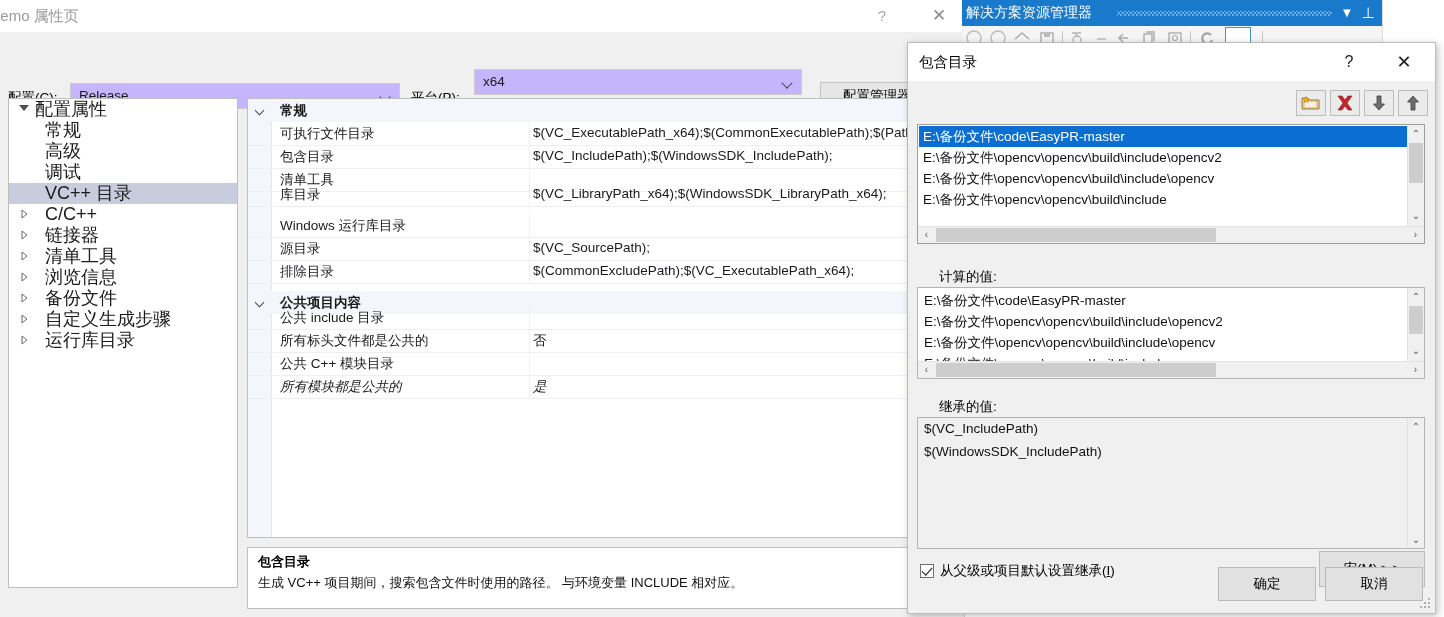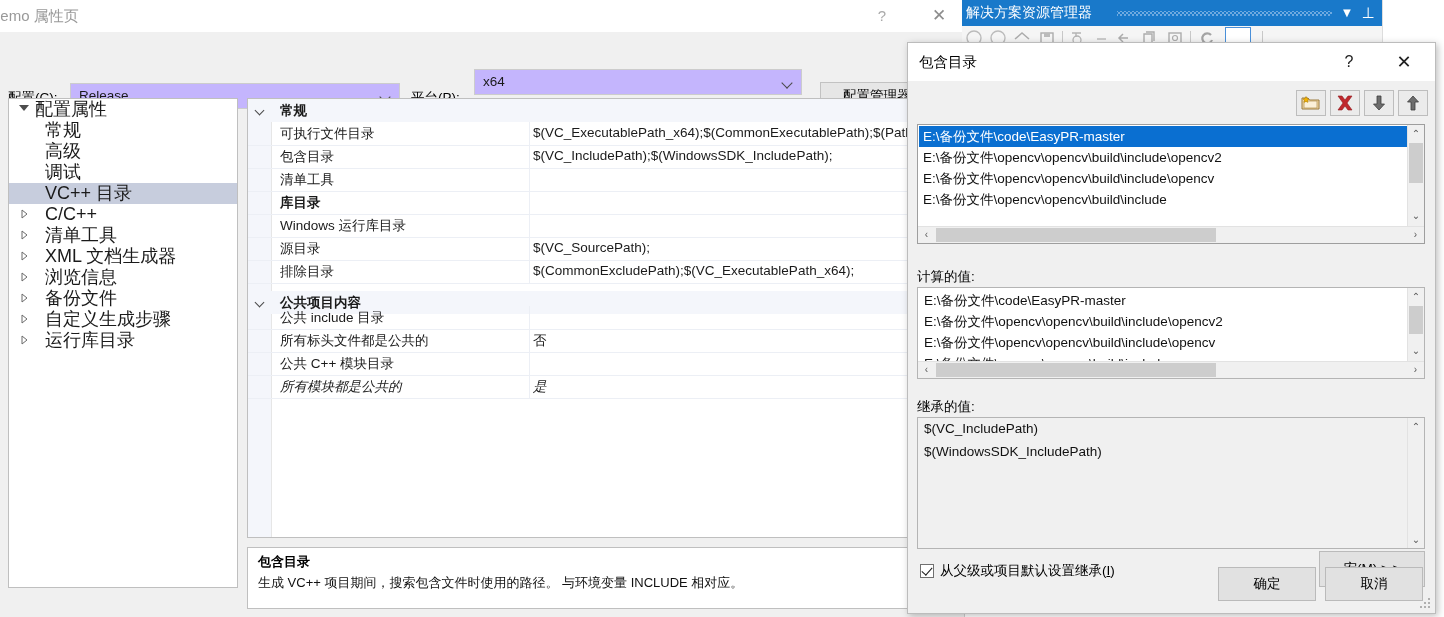--- a/index.html
+++ b/index.html
@@ -233,21 +233,21 @@
   .hscroll {
     position: absolute; left: 0; height: 17px; background: #f0f0f0;
     border-top: 1px solid #e2e2e2; box-sizing: border-box;
   }
   .hs-lt, .hs-rt {
     position: absolute; top: 0; width: 17px; height: 16px;
     text-align: center; line-height: 16px; font-size: 10px; color: #5a5a5a; cursor: default;
   }
   .hs-thumb { position: absolute; top: 1px; height: 14px; background: #cdcdcd; }
 
-  .fieldlabel { position: absolute; font-size: 13.5px; color: #000; white-space: nowrap; }
+  .fieldlabel { position: absolute; font-size: 13.5px; color: #000; white-space: nowrap; margin-left: 22px; }
 
   .textarea {
     position: absolute; background: #f0f0f0; border: 1px solid #b4b4b4;
     box-sizing: border-box; overflow: hidden;
   }
   .ta-line {
     position: absolute; left: 6px; font-size: 13.5px; color: #111; white-space: nowrap;
   }
 
   .checkbox-row { position: absolute; cursor: default; }
@@ -325,29 +325,29 @@
               </svg>
             </span>
             <span class="tree-lbl" style="left: 36px;">C/C++</span>
           </div>
           <div class="tree-row">
             <span class="tri-outline" style="left: 12px; top: 6px; border-left: 6px solid transparent; border-top: 4.5px solid transparent; border-bottom: 4.5px solid transparent; box-sizing: border-box; background: none;">
               <svg width="8" height="10" style="position:absolute;left:-6px;top:-5px">
                 <path d="M1 1 L6 5 L1 9 z" fill="none" stroke="#6b6b6b" stroke-width="1"></path>
               </svg>
             </span>
-            <span class="tree-lbl" style="left: 36px;">清单工具</span>
+            <span class="tree-lbl" style="left: 36px;">链接器</span>
           </div>
           <div class="tree-row">
             <span class="tri-outline" style="left: 12px; top: 6px; border-left: 6px solid transparent; border-top: 4.5px solid transparent; border-bottom: 4.5px solid transparent; box-sizing: border-box; background: none;">
               <svg width="8" height="10" style="position:absolute;left:-6px;top:-5px">
                 <path d="M1 1 L6 5 L1 9 z" fill="none" stroke="#6b6b6b" stroke-width="1"></path>
               </svg>
             </span>
-            <span class="tree-lbl" style="left: 36px;">XML 文档生成器</span>
+            <span class="tree-lbl" style="left: 36px;">清单工具</span>
           </div>
           <div class="tree-row">
             <span class="tri-outline" style="left: 12px; top: 6px; border-left: 6px solid transparent; border-top: 4.5px solid transparent; border-bottom: 4.5px solid transparent; box-sizing: border-box; background: none;">
               <svg width="8" height="10" style="position:absolute;left:-6px;top:-5px">
                 <path d="M1 1 L6 5 L1 9 z" fill="none" stroke="#6b6b6b" stroke-width="1"></path>
               </svg>
             </span>
             <span class="tree-lbl" style="left: 36px;">浏览信息</span>
           </div>
           <div class="tree-row">
@@ -391,23 +391,24 @@
           </div>
           <div class="grow prop" style="top: 46px;">
             <span class="sep"></span>
             <span class="glabel">包含目录</span>
             <span class="gvalue">$(VC_IncludePath);$(WindowsSDK_IncludePath);</span>
           </div>
           <div class="grow prop" style="top: 69px;">
             <span class="sep"></span>
             <span class="glabel">清单工具</span>
           </div>
-          <div class="grow prop" style="top: 92px; font-weight: bold;">
+          <div class="grow prop" style="top: 84px;">
             <span class="sep"></span>
             <span class="glabel">库目录</span>
+            <span class="gvalue">$(VC_LibraryPath_x64);$(WindowsSDK_LibraryPath_x64);</span>
           </div>
           <div class="grow prop" style="top: 115px;">
             <span class="sep"></span>
             <span class="glabel">Windows 运行库目录</span>
           </div>
           <div class="grow prop" style="top: 138px;">
             <span class="sep"></span>
             <span class="glabel">源目录</span>
             <span class="gvalue">$(VC_SourcePath);</span>
           </div>

